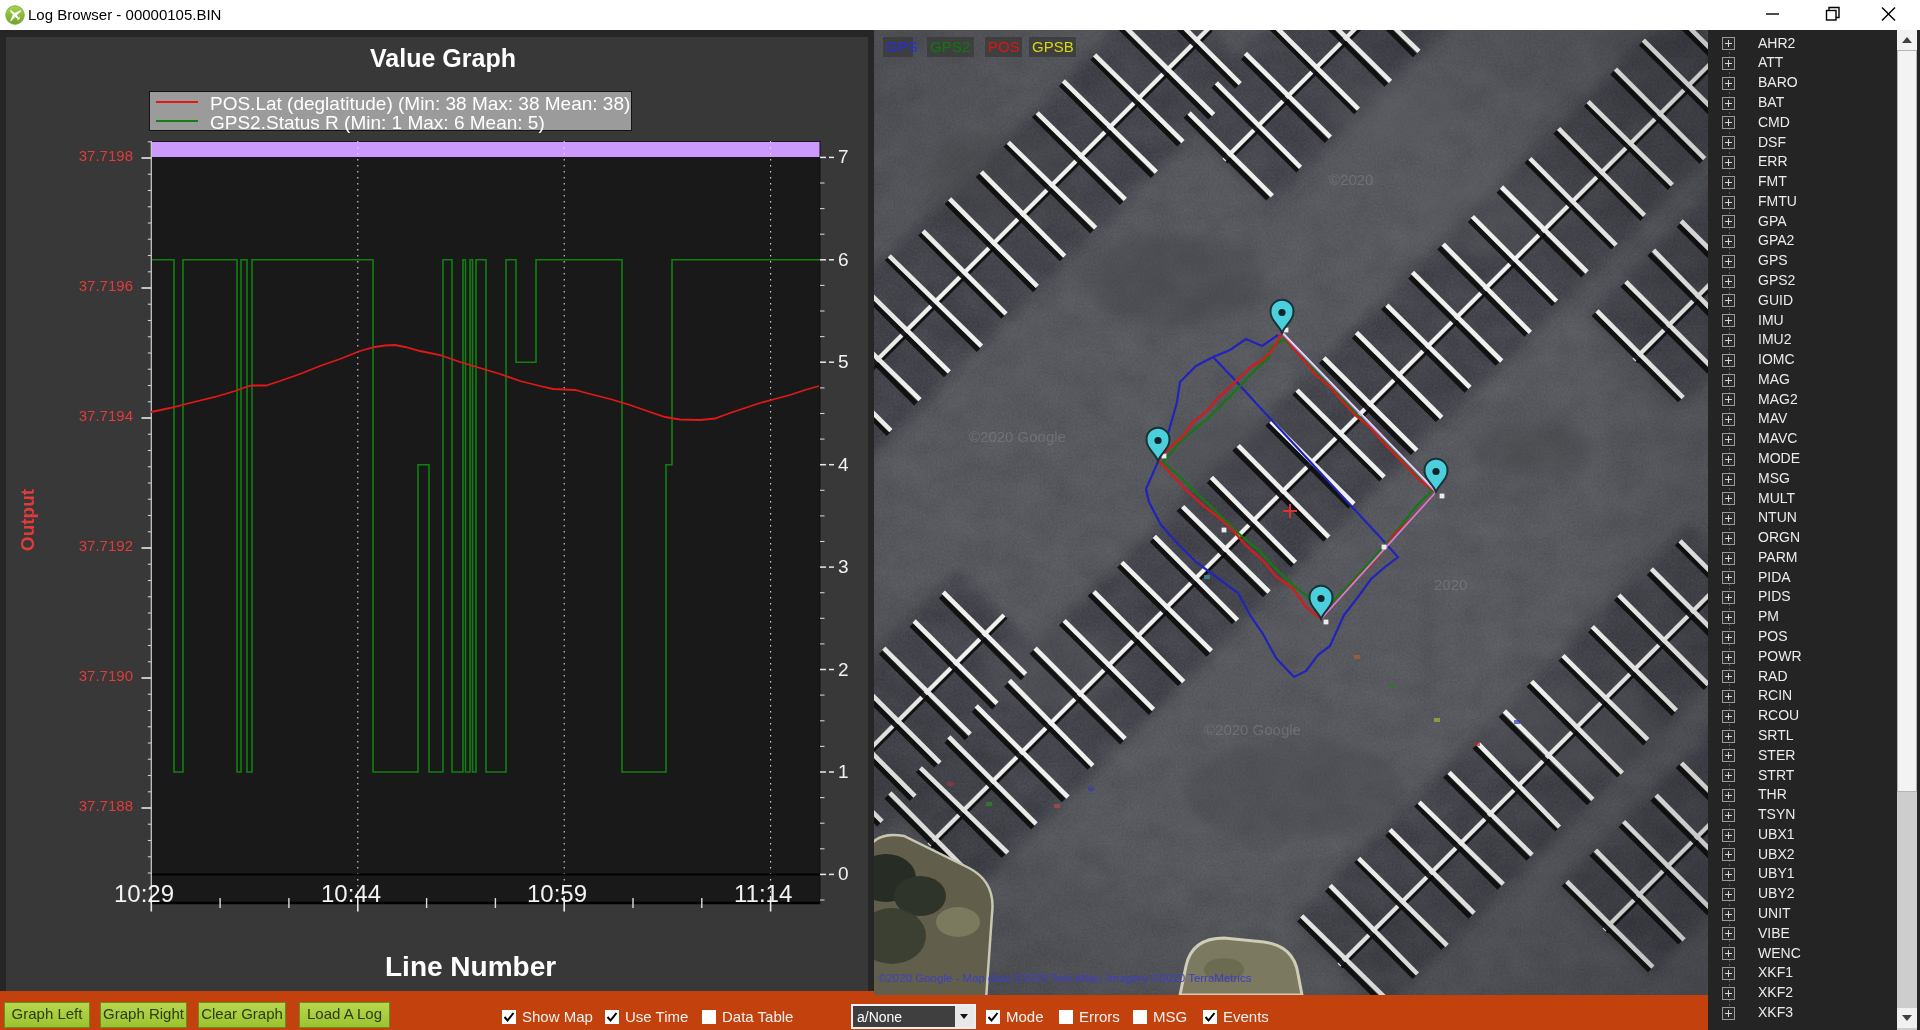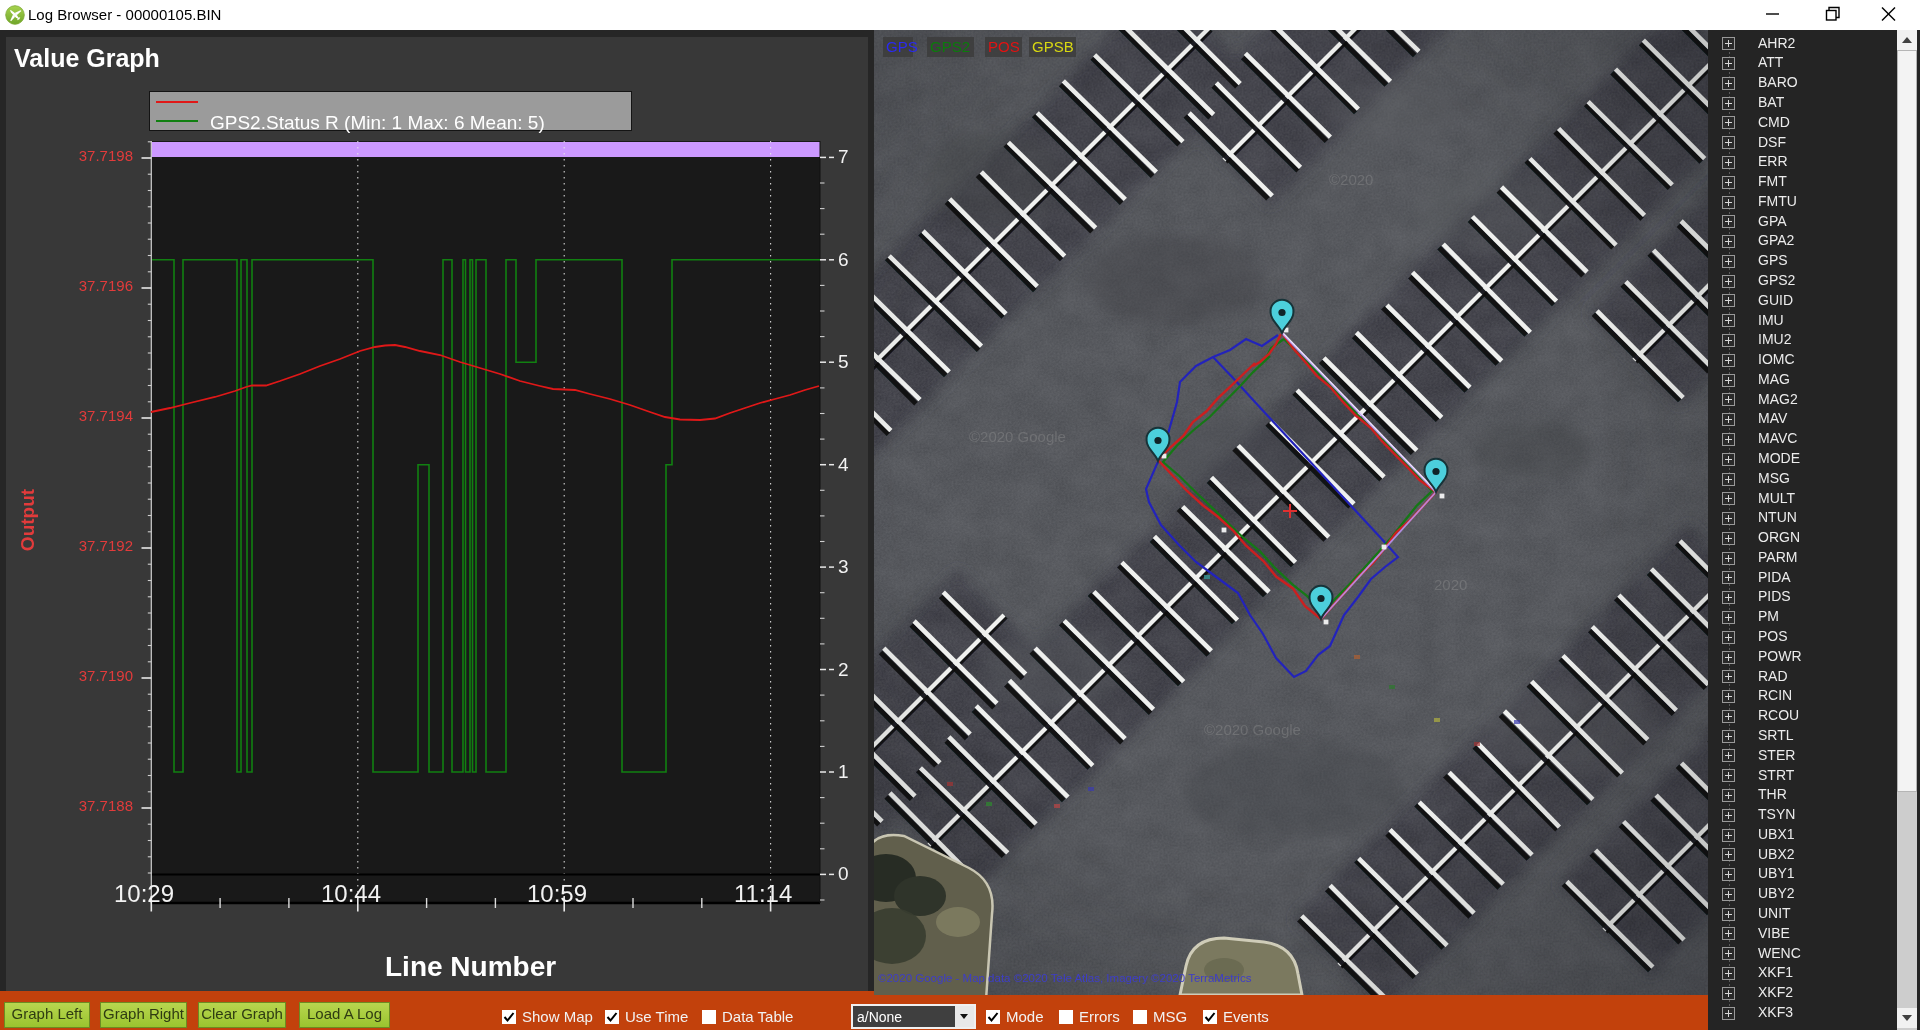--- a/index.html
+++ b/index.html
@@ -1,20 +1,20 @@
 <!DOCTYPE html>
 <html><head><meta charset="utf-8"><style>
 * { margin:0; padding:0; box-sizing:border-box; }
 html,body { width:1920px; height:1030px; overflow:hidden; background:#262626;
   font-family:"Liberation Sans", sans-serif; }
 .abs { position:absolute; }
 #titlebar { position:absolute; left:0; top:0; width:1920px; height:30px; background:#fff; z-index:50; }
 #title { position:absolute; left:28px; top:6px; font-size:15px; color:#000; }
 #cpanel { position:absolute; left:6px; top:37px; width:862px; height:954px; background:#383838; }
-#ctitle { position:absolute; left:0; top:44px; width:872px; color:#fff;
+#ctitle { position:absolute; left:0; top:44px; width:872px; text-align:center; color:#fff;
   font-size:25px; font-weight:bold;padding-left:14px; }
 #legend { position:absolute; left:149px; top:91px; width:483px; height:40px; background:#9b9b9b;
   border:1.5px solid #141414; }
 .lrow { position:absolute; left:60px; color:#fff; font-size:19px; white-space:nowrap; }
 .lline { position:absolute; left:6px; width:42px; height:2px; }
 #outlab { position:absolute; left:-22px; top:509px; color:#e23b3b; font-size:19px; font-weight:bold;
   transform:rotate(-90deg); width:100px; height:22px; text-align:center; }
 .ylab { position:absolute; width:85px; text-align:right; color:#e23b3b; font-size:15px; }
 .yrlab { position:absolute; left:838px; color:#f2f2f2; font-size:19px; }
 .xlab { position:absolute; width:80px; text-align:left; color:#f2f2f2; font-size:24px; top:880px; }
@@ -176,20 +176,21 @@
 <line x1="820" y1="746.4" x2="824.5" y2="746.4" stroke="#cfcfcf" stroke-width="1.1"></line>
 <line x1="820" y1="797.6" x2="824.5" y2="797.6" stroke="#cfcfcf" stroke-width="1.1"></line>
 <line x1="820" y1="823.2" x2="824.5" y2="823.2" stroke="#cfcfcf" stroke-width="1.1"></line>
 <line x1="820" y1="848.8" x2="824.5" y2="848.8" stroke="#cfcfcf" stroke-width="1.1"></line>
 <line x1="820" y1="900.0" x2="824.5" y2="900.0" stroke="#cfcfcf" stroke-width="1.1"></line>
 <path d="M152,259.8 L174.0,259.8 L174.0,772.0 L183.0,772.0 L183.0,259.8 L237.0,259.8 L237.0,772.0 L241.0,772.0 L241.0,259.8 L247.0,259.8 L247.0,772.0 L252.0,772.0 L252.0,259.8 L373.0,259.8 L373.0,772.0 L418.0,772.0 L418.0,464.7 L429.0,464.7 L429.0,772.0 L443.0,772.0 L443.0,259.8 L452.0,259.8 L452.0,772.0 L463.0,772.0 L463.0,259.8 L465.5,259.8 L465.5,772.0 L470.0,772.0 L470.0,259.8 L472.5,259.8 L472.5,772.0 L476.0,772.0 L476.0,259.8 L486.0,259.8 L486.0,772.0 L506.0,772.0 L506.0,259.8 L516.0,259.8 L516.0,362.2 L536.0,362.2 L536.0,259.8 L622.0,259.8 L622.0,772.0 L666.0,772.0 L666.0,464.7 L672.0,464.7 L672.0,259.8 L820.0,259.8" fill="none" stroke="#118011" stroke-width="1.6"></path>
 <path d="M151,412 L170,408 L190,403 L215,397 L235,391 L246,387 L252,385.5 L266,385.5 L280,381 L300,374 L320,366 L340,359 L360,351 L375,347 L385,345.5 L395,345 L405,347 L420,351 L440,355 L460,362 L480,368 L500,374 L520,381 L540,386 L553,389 L575,390 L590,394 L610,399 L630,405 L650,412 L665,417 L680,419.5 L700,420 L715,418.5 L730,413 L745,408 L760,403 L775,399 L790,395 L805,390 L819,386" fill="none" stroke="#e01818" stroke-width="1.8"></path>
 </svg>
 <div id="ctitle">Value Graph</div>
 <div id="legend">
+  <div class="lrow" style="top:1px">POS.Lat (deglatitude) (Min: 38 Max: 38 Mean: 38)</div>
   <div class="lrow" style="top:20px">GPS2.Status R (Min: 1 Max: 6 Mean: 5)</div>
   <div class="lline" style="top:9px;background:#e01818"></div>
   <div class="lline" style="top:28px;background:#118011"></div>
 </div>
 <div id="outlab">Output</div>
 <div class="ylab" style="left:48px;top:147px">37.7198</div>
 <div class="ylab" style="left:48px;top:277px">37.7196</div>
 <div class="ylab" style="left:48px;top:407px">37.7194</div>
 <div class="ylab" style="left:48px;top:537px">37.7192</div>
 <div class="ylab" style="left:48px;top:667px">37.7190</div>

